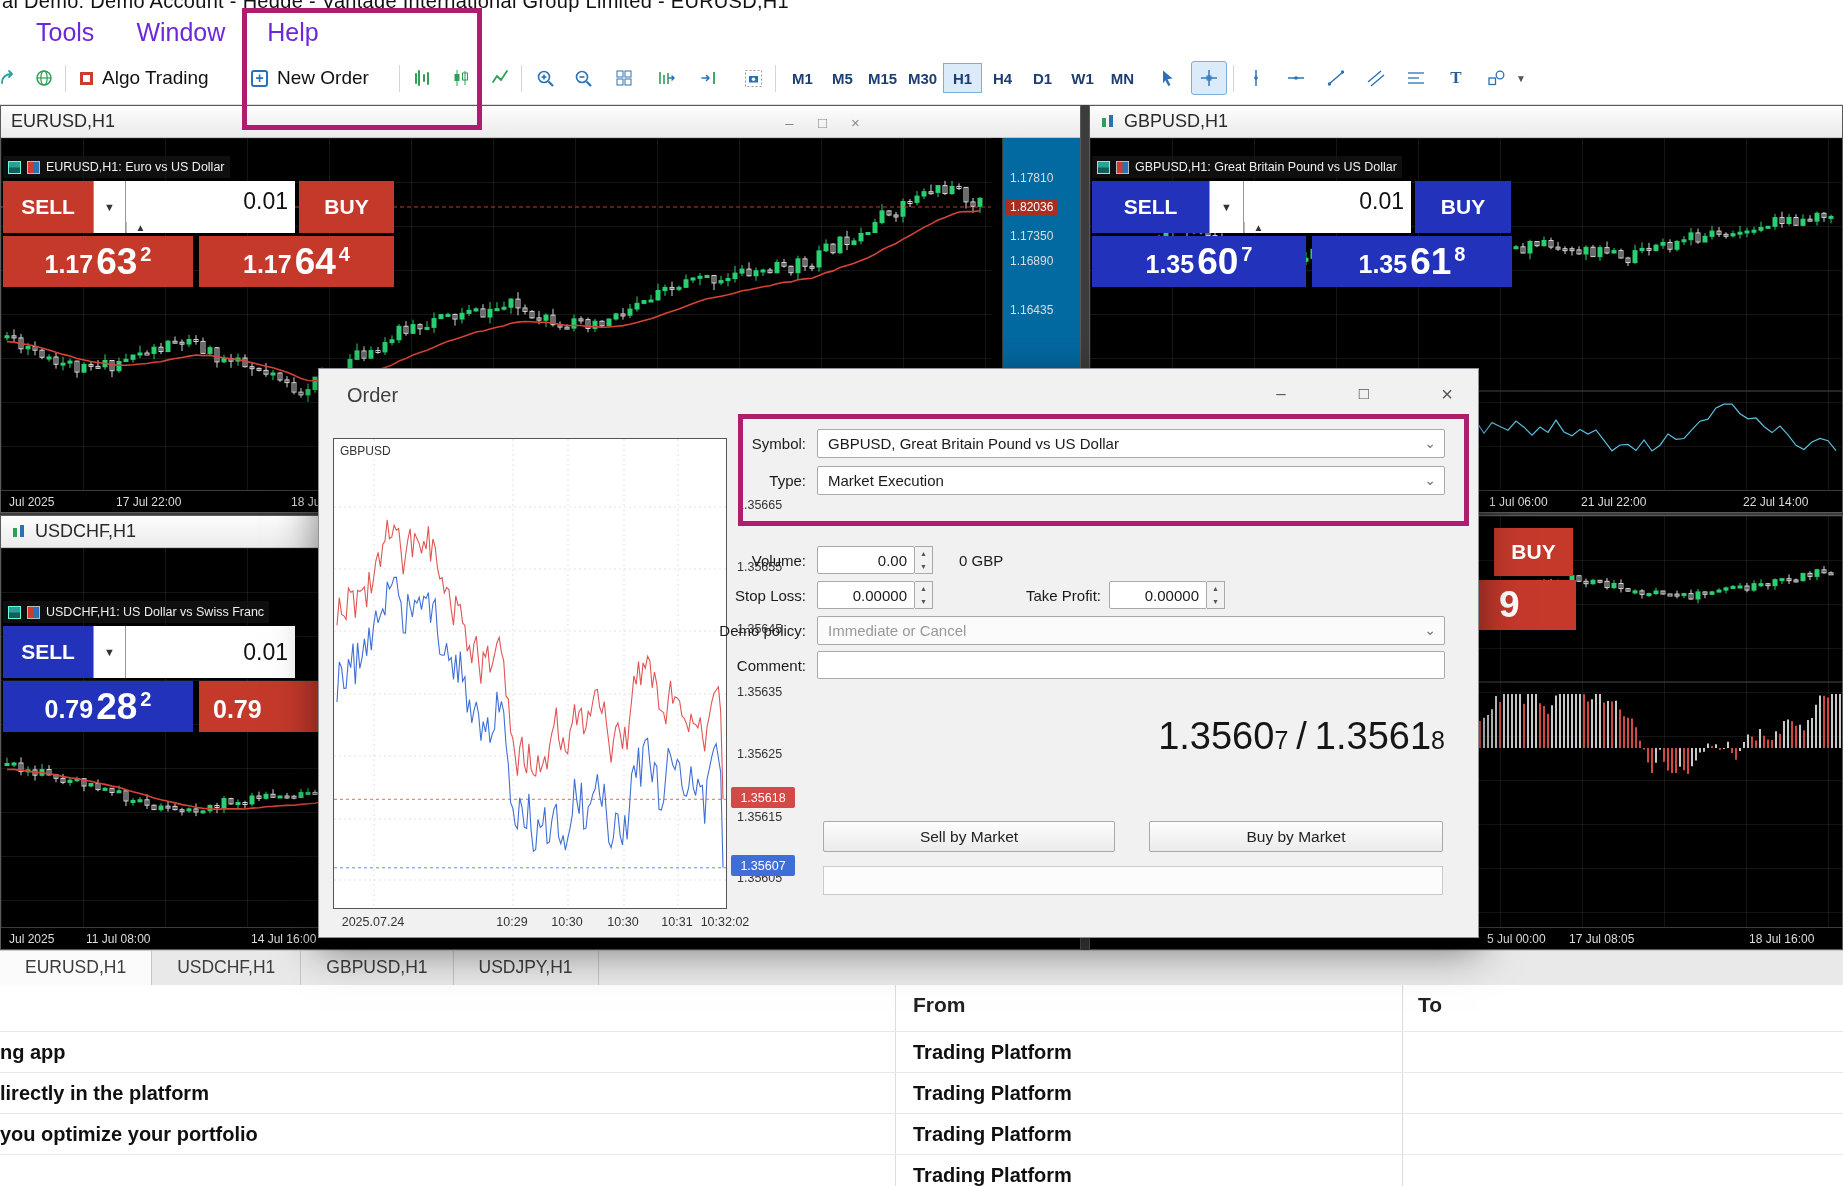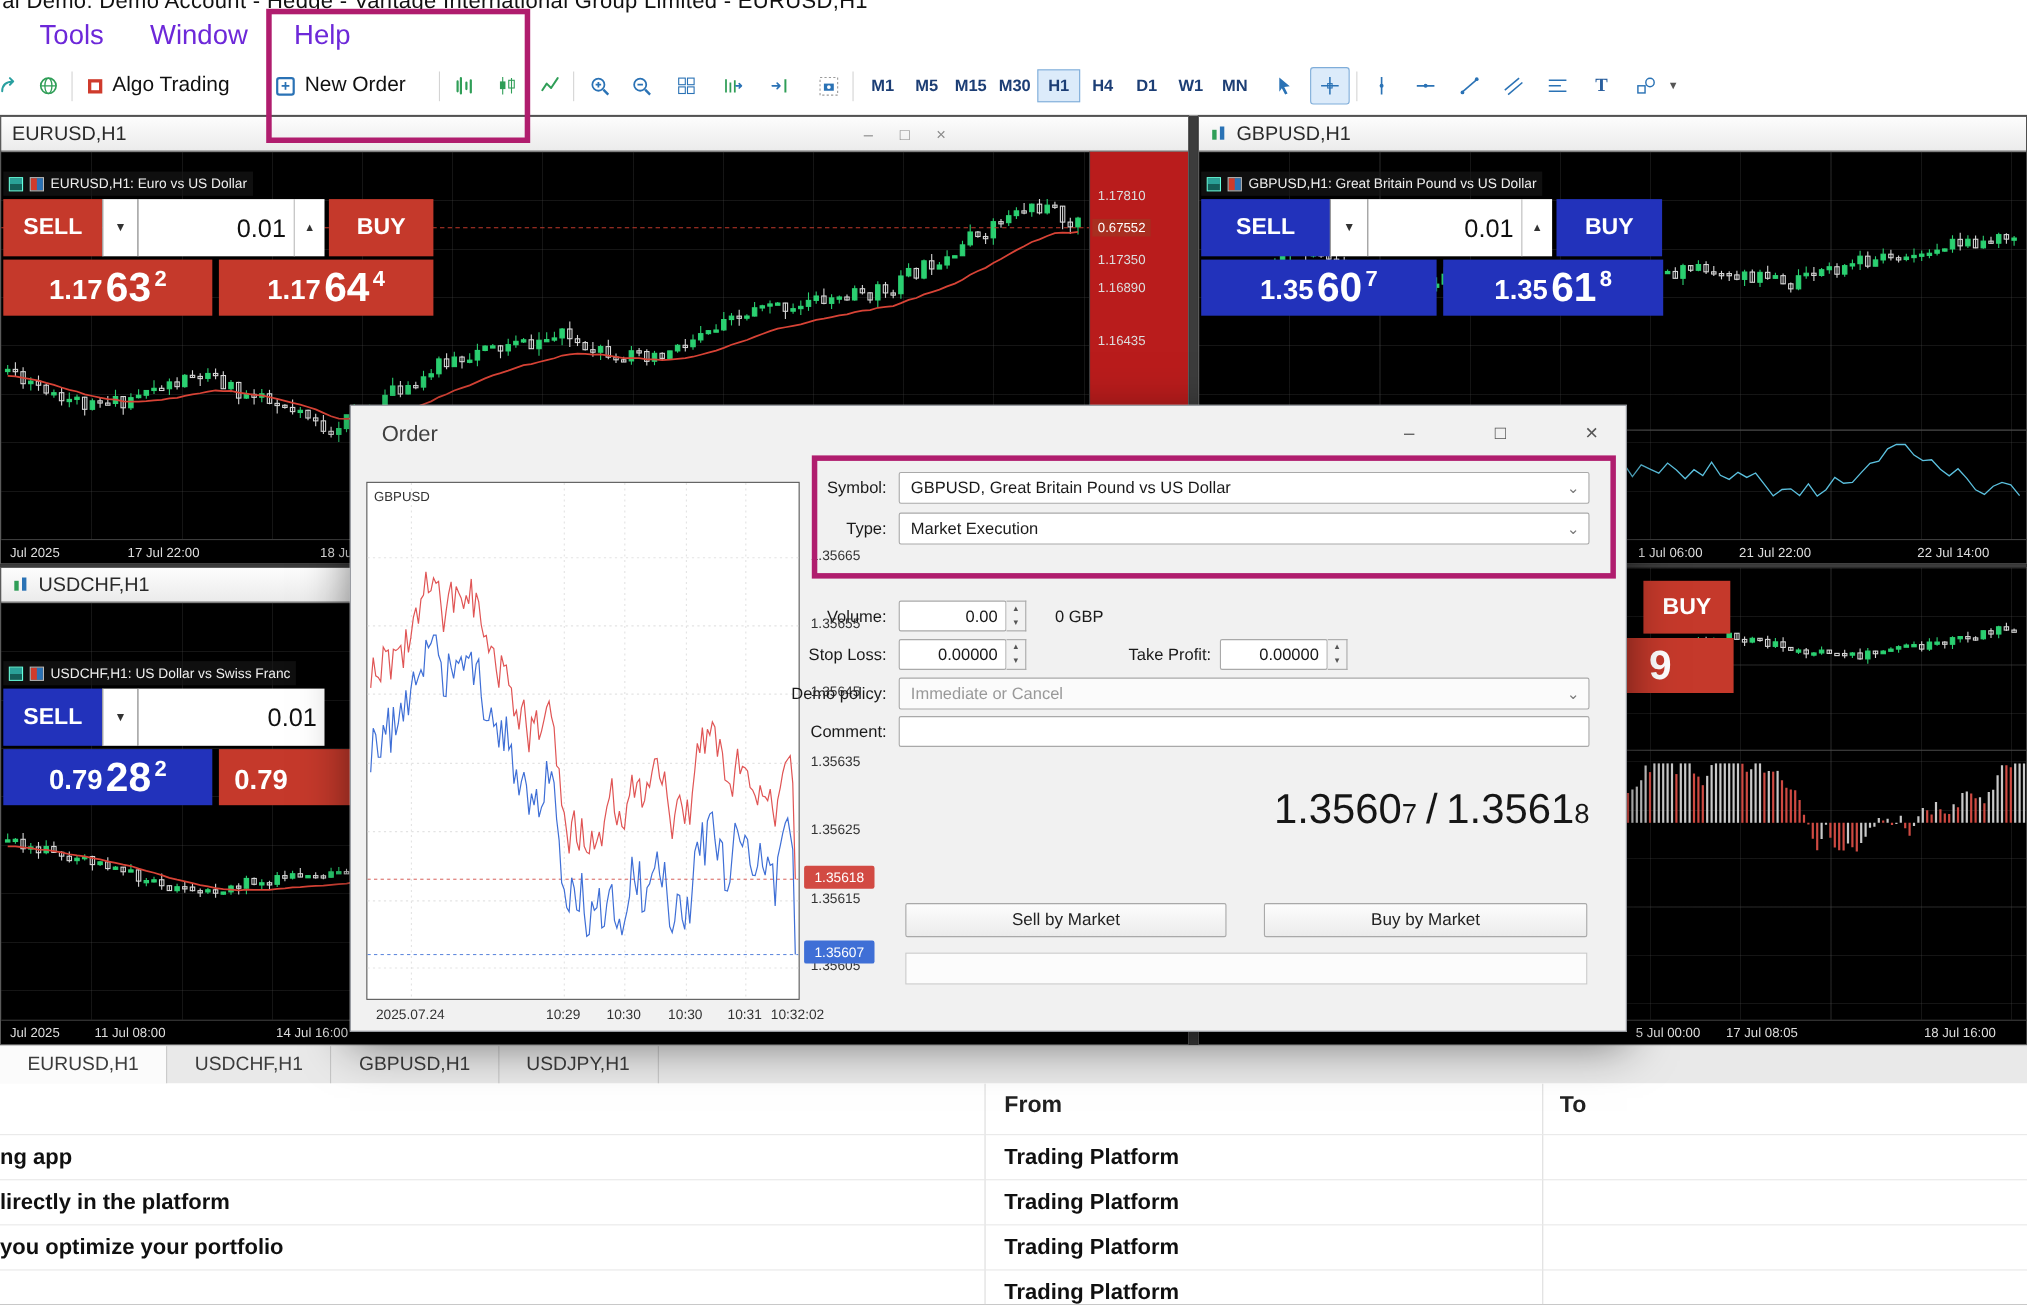--- a/index.html
+++ b/index.html
@@ -32,36 +32,36 @@
     linear-gradient(#2a72b5,#2a72b5) 9px 0/4px 12px no-repeat;}
   .cw-ctrls{position:absolute;top:3px;display:flex;}
   .cwc{width:33px;height:26px;display:flex;align-items:center;justify-content:center;color:#8a8a8a;font-size:15px;}
   .cw-body{position:absolute;left:0;right:0;top:32px;bottom:0;background:#000;}
   .cw-body.noheader{top:0;}
   .chart-svg{position:absolute;left:0;top:0;background-image:
     repeating-linear-gradient(to right,rgba(70,70,70,.30) 0 1px,transparent 1px 82px),
     repeating-linear-gradient(to bottom,rgba(70,70,70,.30) 0 1px,transparent 1px 44px);}
   .time-axis{position:absolute;left:0;right:0;bottom:0;height:22px;background:#000;border-top:1px solid #3c3c3c;}
   .time-axis span{position:absolute;top:4px;font-size:12px;color:#ddd;white-space:nowrap;}
-  .price-scale{position:absolute;top:0;bottom:22px;right:0;width:90px;background:#b91c1c;border-left:1px solid #3c3c3c;}
+  .price-scale{position:absolute;top:0;bottom:22px;right:0;width:78px;background:#0369a1;border-left:1px solid #3c3c3c;}
   .price-scale .pv{position:absolute;left:7px;font-size:12px;color:#ddd;white-space:nowrap;}
   .price-scale .pv.hl{background:#a82e20;color:#fff;padding:1px 5px;left:2px;}
 
   
   .oneclick{position:absolute;}
   .oc-info{display:flex;align-items:center;gap:6px;height:22px;color:#eee;font-size:12.5px;background:rgba(25,25,25,.6);padding:0 5px;white-space:nowrap;width:max-content;}
   .ic-sq{width:13px;height:13px;display:inline-block;}
   .ic-sq.a{background:linear-gradient(#2aa198 0 48%,#145e58 52% 100%);border:1px solid #6fd;}
   .ic-sq.b{background:linear-gradient(90deg,#cf3b2c 0 46%,#2a72b5 54% 100%);border:1px solid #bbb;}
   .oc-row{display:flex;margin-top:3px;height:52px;}
   .oc-btn{display:flex;align-items:center;justify-content:center;color:#fff;font-size:21px;font-weight:bold;}
   .red{background:#c5392b;}
   .blue{background:#2232bb;}
   .oc-dd{background:#fff;border-left:1px solid #999;display:flex;align-items:center;justify-content:center;color:#333;font-size:11px;}
-  .oc-vol{background:#fff;display:flex;border-left:1px solid #999;}
+  .oc-vol{background:#fff;display:flex;border-left:1px solid #999;flex-direction:column;}
   .oc-vol input{flex:1;min-width:0;border:0;outline:none;text-align:right;font-size:23px;color:#111;padding-right:7px;font-family:"Liberation Sans",sans-serif;background:transparent;}
   .oc-spin{width:28px;border-left:1px solid #bbb;display:flex;align-items:center;justify-content:center;font-size:10px;color:#333;}
   .oc-prices{display:flex;gap:6px;margin-top:3px;}
   .oc-price{height:51px;color:#fff;display:flex;align-items:center;justify-content:center;}
   .p-pre{font-size:25px;font-weight:bold;margin-top:5px;}
   .p-big{font-size:37px;font-weight:bold;margin:0 3px;}
   .p-sup{font-size:20px;font-weight:bold;margin-bottom:14px;}
 
   
   .dialog{position:absolute;left:318px;top:368px;width:1161px;height:570px;background:#f1f1f1;border:1px solid #8f9399;box-shadow:0 12px 40px rgba(0,0,0,.5);z-index:40;}
@@ -566,21 +566,21 @@
         <rect x="963" y="49.4" width="4" height="14.5" fill="none" stroke="#d6d6d6"></rect>
         <line x1="972" y1="60.0" x2="972" y2="74.7" stroke="#d6d6d6" stroke-width="1"></line>
         <rect x="970" y="63.9" width="4" height="4.4" fill="none" stroke="#d6d6d6"></rect>
         <line x1="979" y1="59.1" x2="979" y2="75.1" stroke="#2bd071" stroke-width="1"></line>
         <rect x="977" y="60.3" width="4" height="8.0" fill="#2bd071" stroke="#2bd071"></rect>
         <polyline points="6,203.8 13,204.1 20,205.6 27,206.7 34,208.0 41,210.1 48,211.9 55,214.3 62,216.4 69,217.9 76,220.5 83,222.0 90,223.5 97,224.8 104,225.3 111,226.9 118,227.2 125,227.2 132,226.7 139,226.0 146,225.5 153,224.2 160,223.7 167,221.9 174,220.5 181,219.5 188,218.1 195,217.0 202,217.6 209,217.3 216,218.9 223,219.8 230,220.9 237,221.5 244,223.1 251,224.7 258,226.4 265,228.3 272,229.8 279,232.0 286,234.2 293,237.3 300,240.4 307,242.5 314,242.8 321,242.4 328,242.0 335,241.4 342,241.2 349,239.6 356,237.1 363,235.8 370,233.7 377,232.0 384,229.5 391,226.9 398,223.0 405,220.4 412,217.0 419,214.6 426,212.3 433,209.2 440,206.0 447,203.2 454,201.2 461,198.9 468,196.4 475,194.0 482,193.0 489,191.1 496,189.3 503,187.7 510,185.2 517,184.1 524,183.5 531,183.8 538,184.3 545,184.2 552,185.2 559,186.4 566,187.5 573,187.5 580,187.5 587,188.6 594,188.6 601,189.3 608,189.0 615,188.2 622,187.6 629,186.3 636,184.5 643,182.6 650,180.8 657,178.2 664,175.4 671,173.2 678,171.1 685,168.3 692,165.6 699,163.0 706,160.7 713,159.5 720,158.2 727,156.8 734,154.9 741,152.8 748,151.7 755,150.2 762,148.7 769,147.7 776,145.7 783,144.3 790,143.9 797,141.8 804,140.9 811,140.2 818,137.6 825,134.6 832,132.9 839,129.6 846,127.5 853,125.3 860,122.4 867,119.8 874,116.3 881,111.8 888,108.4 895,105.5 902,101.1 909,97.5 916,93.4 923,89.4 930,85.9 937,82.0 944,79.6 951,76.5 958,74.0 965,73.5 972,73.6 979,72.7 " fill="none" stroke="#d84336" stroke-width="1.6"></polyline>
         <line x1="0" y1="69" x2="990" y2="69" stroke="#c0392b" stroke-width="1" stroke-dasharray="4 3"></line>
       </svg>
     <div class="price-scale" id="scale-eurusd">
         <span class="pv" style="top: 33px;">1.17810</span>
-        <span class="pv hl" style="top: 61px;">0.67552</span>
+        <span class="pv hl" style="top: 61px;">1.82036</span>
         <span class="pv" style="top: 91px;">1.17350</span>
         <span class="pv" style="top: 116px;">1.16890</span>
         <span class="pv" style="top: 165px;">1.16435</span>
       </div>
     <div class="oneclick" style="left:2px;top:18px;">
       <div class="oc-info">
         <span class="ic-sq a"></span>
         <span class="ic-sq b"></span>
         <span>EURUSD,H1:  Euro vs US Dollar</span>
       </div>

